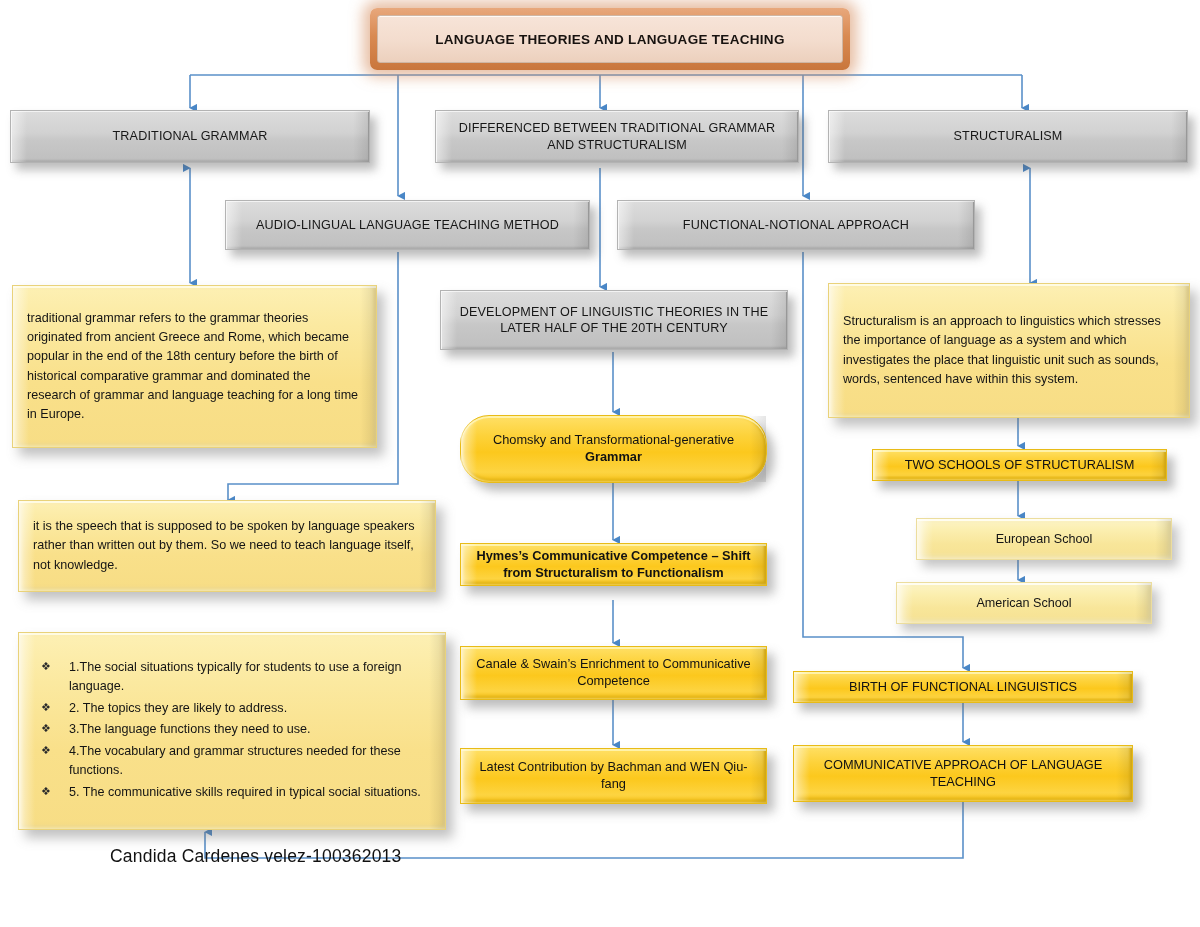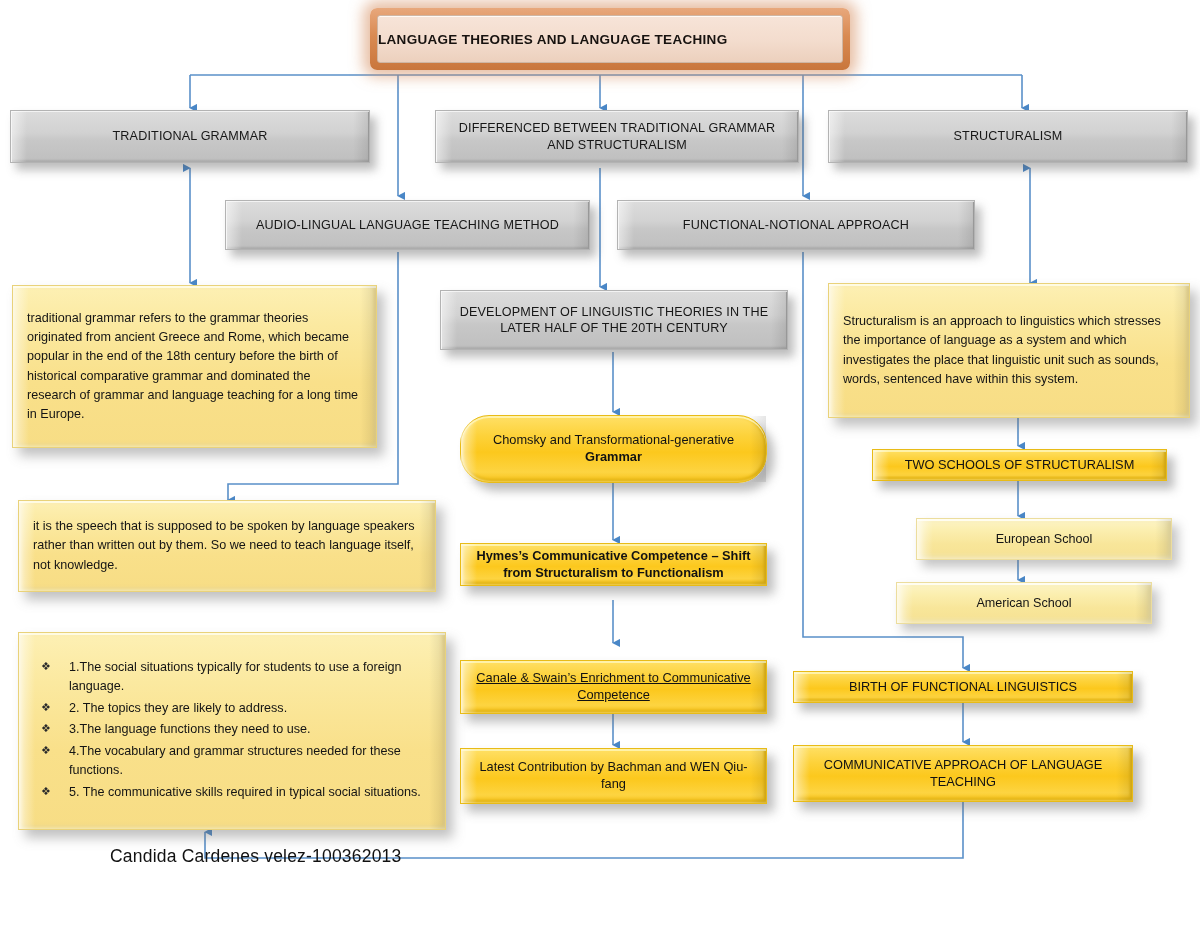--- a/index.html
+++ b/index.html
@@ -15,21 +15,21 @@
        justify-content:center;text-align:center;z-index:3;}
   .box .tx{display:block;width:100%;padding:0 10px;line-height:1.30;}
 
   
   .title-outer{position:absolute;z-index:4;border-radius:7px;
      background:linear-gradient(180deg,#e8a87c 0%,#d98a52 45%,#c9763c 100%);
      box-shadow:0 0 14px 7px rgba(214,140,92,.55);
      padding:7px;box-sizing:border-box;}
   .title-inner{width:100%;height:100%;box-sizing:border-box;border-radius:3px;
      background:linear-gradient(180deg,#f7e4d8 0%,#f3dccd 55%,#ecd0bd 100%);
-     border:1px solid #cfb6a3;display:flex;align-items:center;justify-content:flex-start;
+     border:1px solid #cfb6a3;display:flex;align-items:center;justify-content:center;
      box-shadow:inset 0 1px 0 #fffaf6;}
   .title-inner span{font-size:13.5px;font-weight:bold;letter-spacing:.3px;color:#17120f;}
 
   
   .grey{
      background:linear-gradient(180deg,#dcdcdc 0%,#d2d2d2 42%,#c7c7c7 58%,#bfbfbf 100%);
      border:1px solid #b3b3b3;
      box-shadow: inset 0 1px 0 #f3f3f3, inset 1px 0 0 #ececec,
                  inset -1px 0 0 #a9a9a9, inset 0 -2px 2px #ababab,
                  6px 7px 9px rgba(90,90,90,.40);
@@ -206,21 +206,21 @@
     <span class="bevelR"></span>
     <span class="tx"><span>Chomsky and Transformational-generative </span><span class="b-strong">Grammar</span></span>
   </div>
 
   <div class="box gold" style="left:460px;top:543px;width:307px;height:43px;font-weight:bold;">
     <span class="bevelL"></span>
     <span class="bevelR"></span>
     <span class="tx">Hymes’s Communicative Competence – Shift from Structuralism to Functionalism</span>
   </div>
 
-  <div class="box gold" style="left:460px;top:660px;width:307px;height:54px;text-decoration:underline;">
+  <div class="box gold" style="left:460px;top:646px;width:307px;height:54px;">
     <span class="bevelL"></span>
     <span class="bevelR"></span>
     <span class="tx">Canale &amp; Swain’s Enrichment to Communicative Competence</span>
   </div>
 
   <div class="box gold" style="left:460px;top:748px;width:307px;height:56px;">
     <span class="bevelL"></span>
     <span class="bevelR"></span>
     <span class="tx">Latest Contribution by Bachman and WEN Qiu-fang</span>
   </div>

